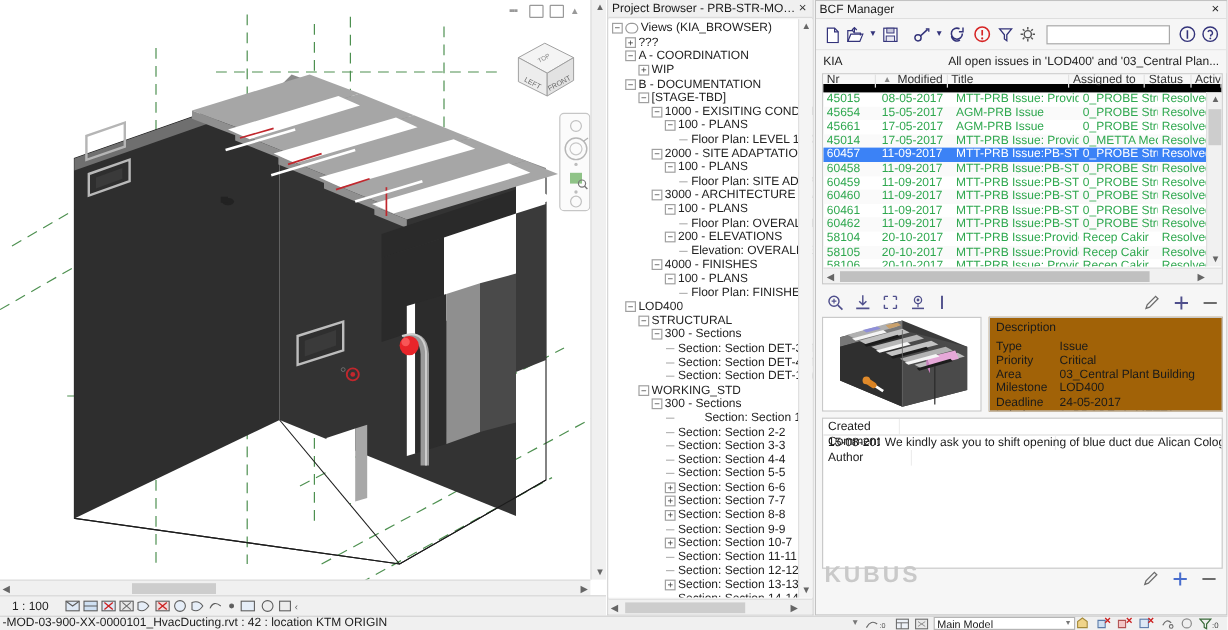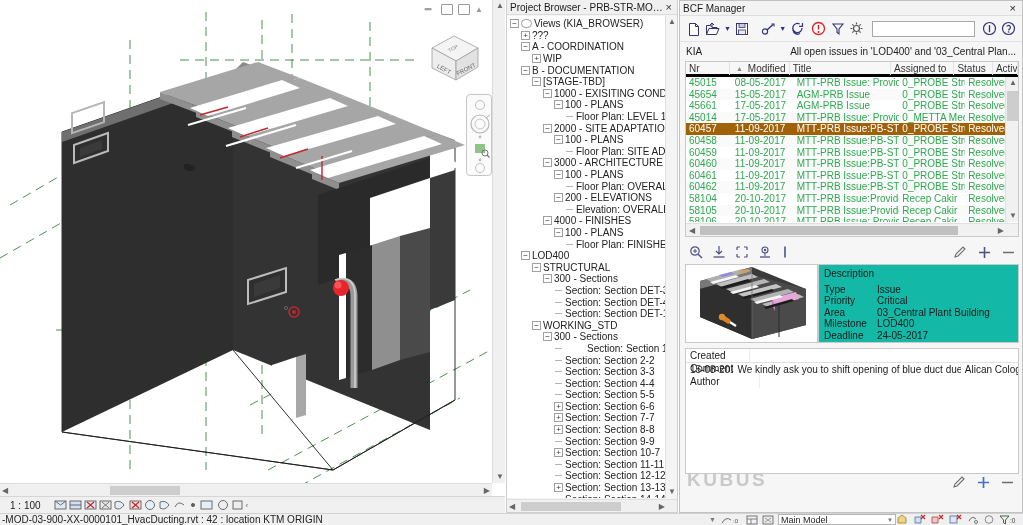--- a/index.html
+++ b/index.html
@@ -139,39 +139,39 @@
   #bcf-subhdr .filt { flex: 1; text-align: right; color: #222; white-space: nowrap;
     overflow: hidden; text-overflow: ellipsis; }
 
   
   #issue-wrap {
     position: absolute; left: 5px; top: 60px; width: 334px; height: 176px;
     border: 1px solid #c9c9c9; background: #fff; overflow: hidden;
   }
   #issue-head {
     display: flex; height: 15px; background: #f7f7f7;
-    border-bottom: 3px solid #000000; font-size: 10px; color: #333; align-items: center;
+    border-bottom: 7px solid #000000; font-size: 10px; color: #333; align-items: center;
   }
   #issue-head .th {
     border-right: 1px solid #e3e3e3; padding: 1px 3px; overflow: hidden;
     white-space: nowrap; display:flex; align-items:center; gap:2px;
   }
   .th.c-nr { width: 46px; }
   .th.c-mod { width: 62px; }
   .th.c-title { width: 106px; }
   .th.c-assigned { width: 66px; }
   .th.c-status { width: 40px; }
   .th.c-active { width: 26px; }
   .sortarrow { font-size:7px; color:#888; margin-left:auto; }
 
   #issue-body { position:absolute; left:0; top:15px; right:13px; bottom:14px; overflow:hidden; }
   .irow { display: flex; height: 11.6px; font-size: 10px; color: #2fa84f;
           line-height: 11.6px; cursor: pointer; }
   .irow.alt { background: #fafafa; }
-  .irow.sel { background: #a16207; color: #ffffff; justify-content: center; }
+  .irow.sel { background: #3b82f6; color: #ffffff; justify-content: center; }
   .irow .td { padding: 0 3px; overflow: hidden; white-space: nowrap; }
   .td.c-nr { width: 46px; }
   .td.c-mod { width: 62px; }
   .td.c-title { width: 106px; }
   .td.c-assigned { width: 66px; }
   .td.c-status { width: 40px; }
 
   #issue-sb-v { position:absolute; right:0; top:15px; width:13px; bottom:14px;
     background:#f1f1f1; border-left:1px solid #e0e0e0; }
   #issue-sb-h { position:absolute; left:0; bottom:0; height:13px; right:0;
@@ -185,21 +185,21 @@
   #detail-tb .right { margin-left: auto; display: flex; gap: 11px; align-items: center; }
   .dtb { cursor: pointer; opacity: .85; }
 
   
   #detail-row { position: absolute; left: 5px; top: 263px; width: 334px; height: 79px; display:flex; }
   #snapshot {
     width: 133px; height: 79px; border: 1px solid #c9c9c9; background: #fff;
     overflow: hidden; position: relative; cursor: pointer;
   }
   #descbox {
-    flex: 1; border: 1px solid #c9c9c9; background: #14b8a6;
+    flex: 1; margin-left: 6px; border: 1px solid #c9c9c9; background: #a16207;
     font-size: 10px; padding: 3px 5px; overflow: hidden;
   }
   #descbox .dtitle { margin-bottom: 5px; }
   .drow { display: flex; line-height: 11.4px; }
   .drow .k { width: 53px; flex: 0 0 53px; }
   .drow .v { flex: 1; overflow: hidden; white-space: nowrap; }
 
   
   #comments {
     position: absolute; left: 5px; top: 347px; width: 334px; height: 126px;

